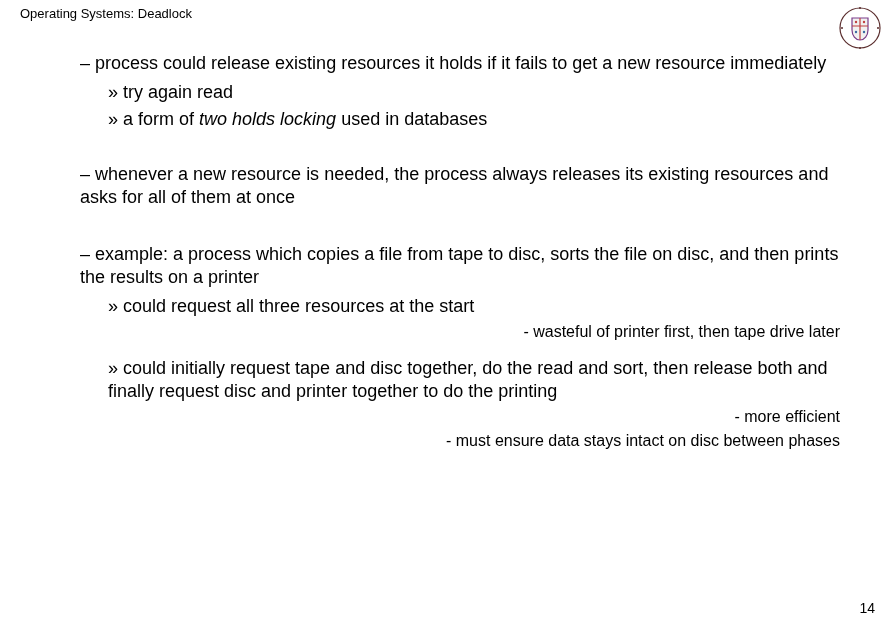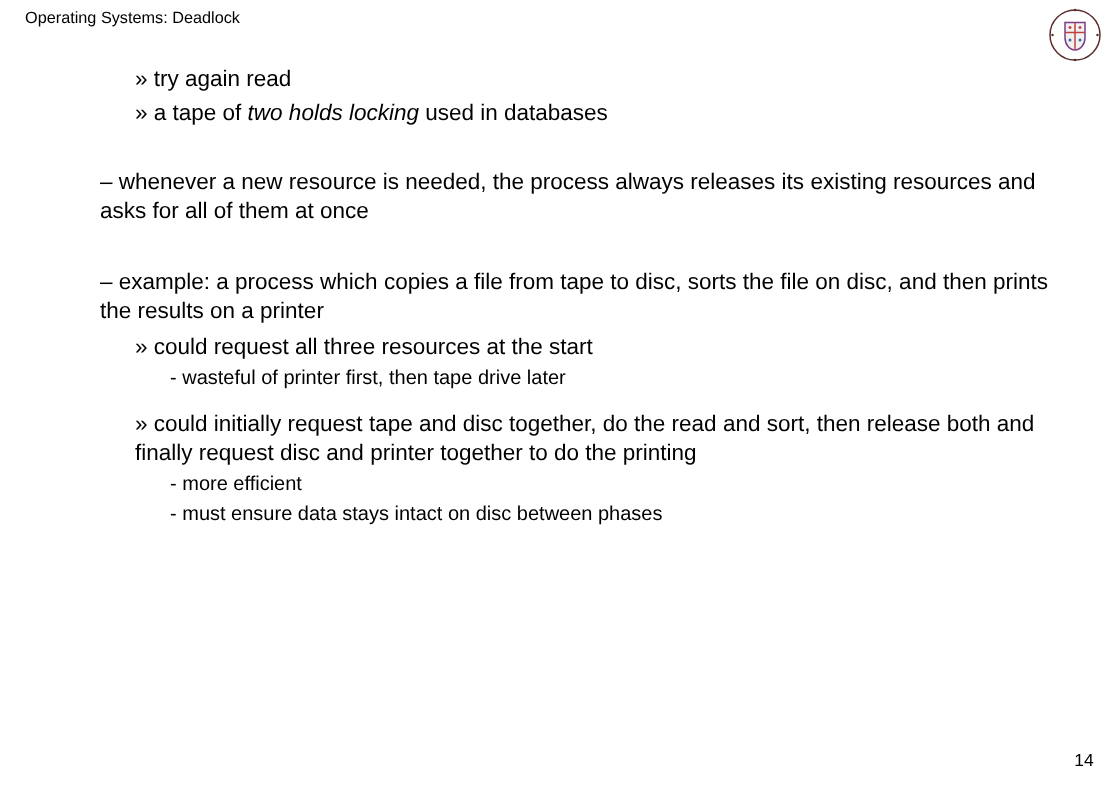--- a/index.html
+++ b/index.html
@@ -35,23 +35,24 @@
     line-height: 1.28;
   }
   .lvl1 {
     margin-bottom: 6px;
   }
   .lvl2 {
     margin-left: 28px;
     margin-bottom: 4px;
   }
   .lvl3 {
-    margin-left: 56px;
+    margin-left: 32px;
     font-size: 16px;
     margin-bottom: 4px;
+    text-align: right;
   }
   .italic {
     font-style: italic;
   }
   .gap-sm { height: 10px; }
   .gap-md { height: 28px; }
   .pagenum {
     position: absolute;
     bottom: 14px;
     right: 16px;
@@ -76,24 +77,25 @@
     <circle cx="25" cy="28" r="1.2" fill="#3a6aa0"></circle>
     <circle cx="21" cy="4" r="1" fill="#5a2d2d"></circle>
     <circle cx="21" cy="44" r="1" fill="#5a2d2d"></circle>
     <circle cx="3" cy="24" r="1" fill="#5a2d2d"></circle>
     <circle cx="39" cy="24" r="1" fill="#5a2d2d"></circle>
   </svg>
 </div>
 
 <div class="content">
 
+  <div class="lvl1">– process could release existing resources it holds if it fails to get a new resource immediately</div>
 
   <div class="lvl2">» try again read</div>
   <div class="lvl2">
-    <span>» a tape of </span><span class="italic">two holds locking</span><span> used in databases</span>
+    <span>» a form of </span><span class="italic">two holds locking</span><span> used in databases</span>
   </div>
 
   <div class="gap-md"></div>
 
   <div class="lvl1">– whenever a new resource is needed, the process always releases its existing resources and asks for all of them at once</div>
 
   <div class="gap-md"></div>
 
   <div class="lvl1">– example: a process which copies a file from tape to disc, sorts the file on disc, and then prints the results on a printer</div>
 

